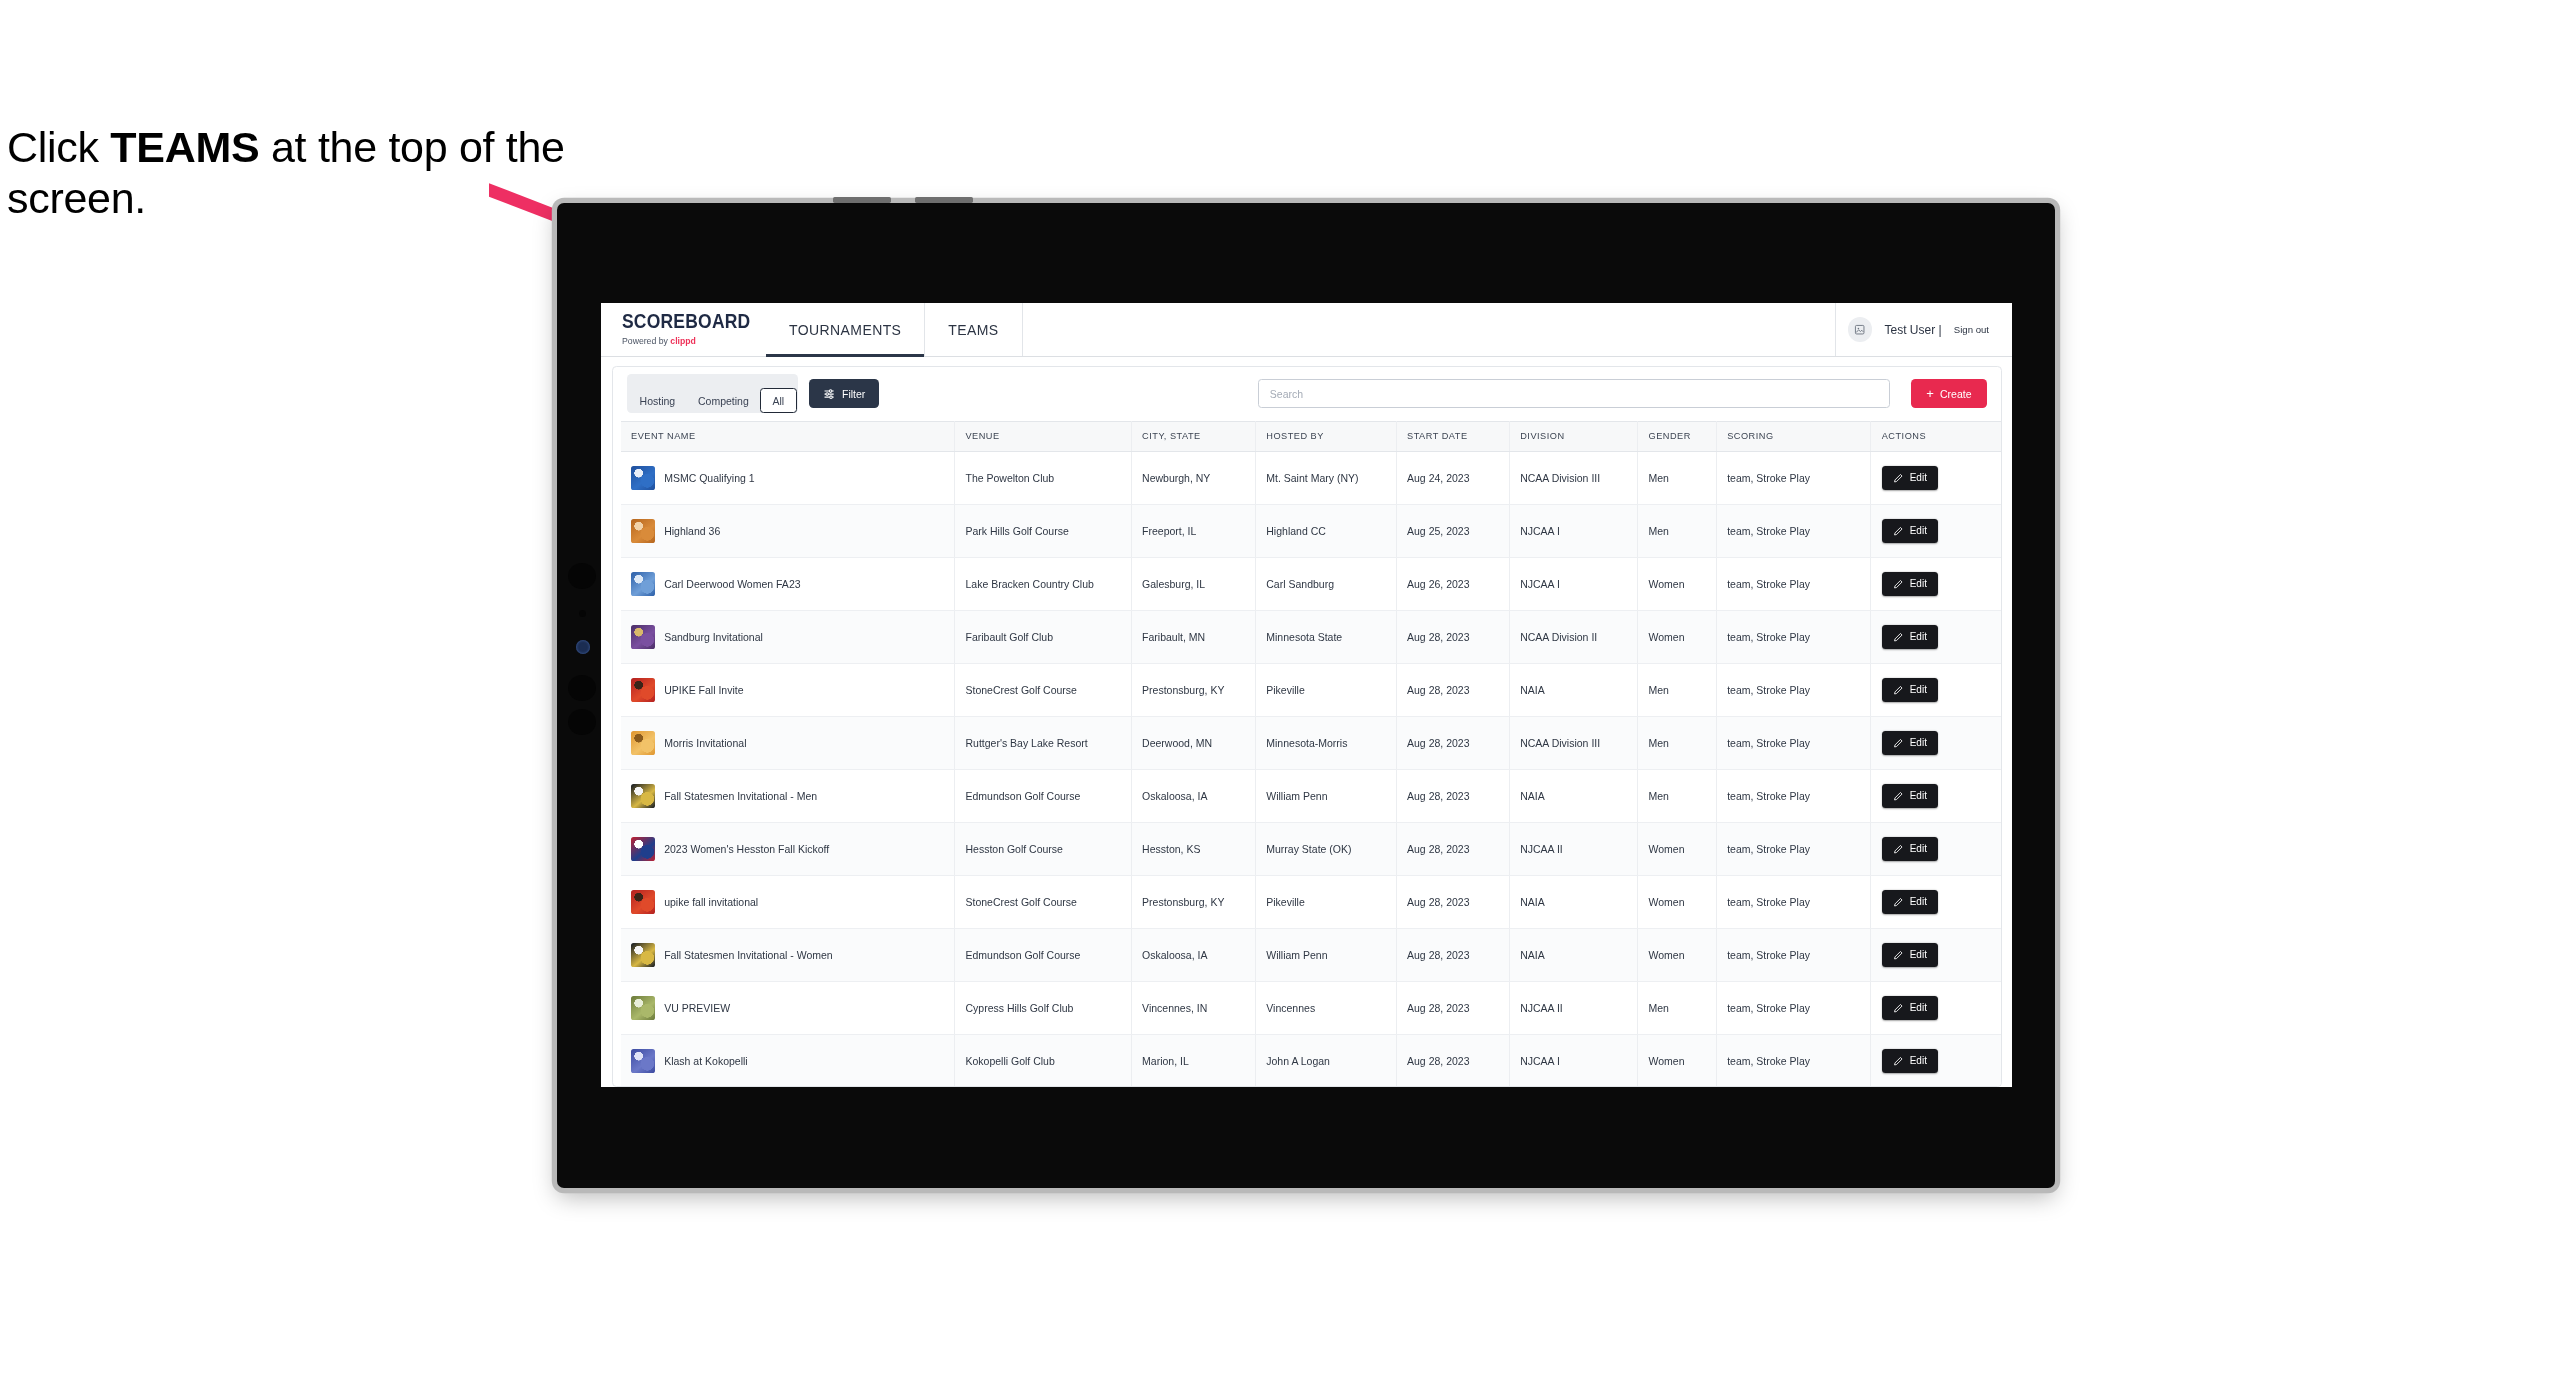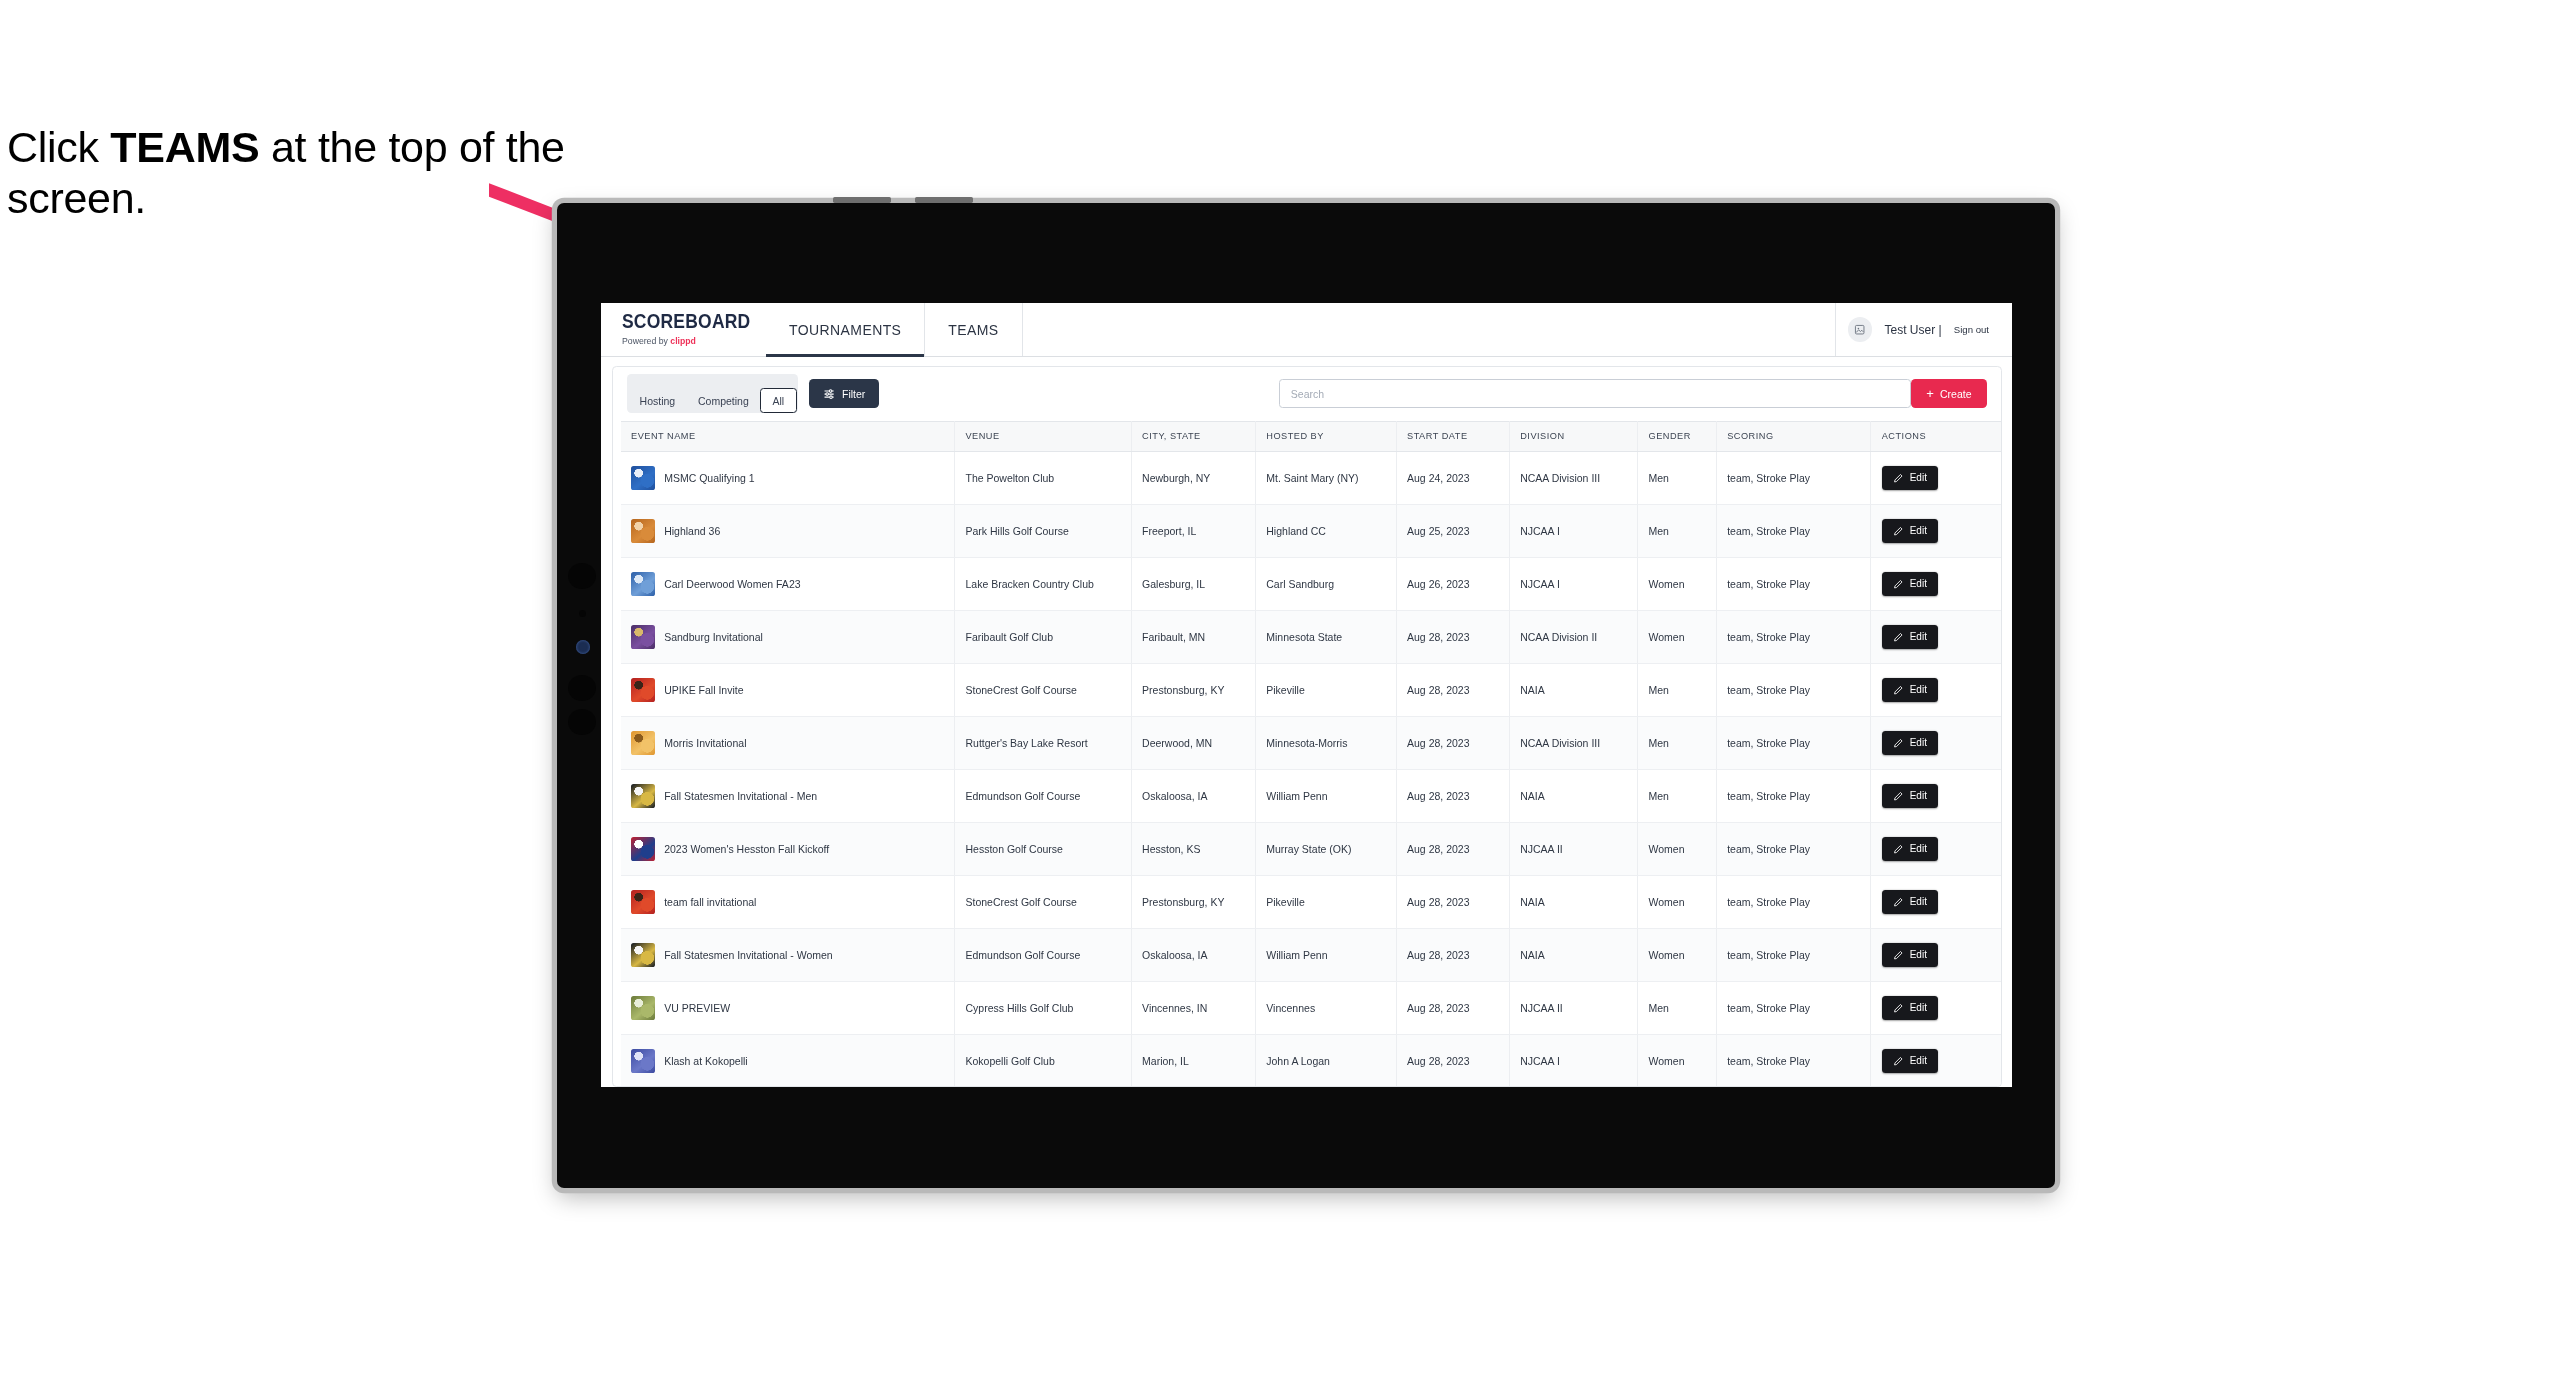--- a/index.html
+++ b/index.html
@@ -192,21 +192,21 @@
     height: 29px;
     padding: 0 14px;
     background: #2b3648;
     color: #ffffff;
     font-size: 10.5px;
     border-radius: 4.4px;
     cursor: pointer;
   }
   #search-wrap {
     margin-left: auto;
-    display: flex; align-items: flex-start; gap: 0;
+    display: flex; align-items: flex-start; gap: 21px;
   }
   #search-input {
     width: 632px;
     height: 29px;
     border: 0.9px solid #c9ced6;
     border-radius: 3.5px;
     padding: 0 10.5px;
     font-size: 10.5px;
     color: #2c3443;
     background: #ffffff;
@@ -573,21 +573,21 @@
                       <svg width="10.5" height="10.5" viewBox="0 0 16 16" fill="none" stroke="#ffffff" stroke-width="1.3">
                         <path d="M11.4 2.2 L13.8 4.6 L5.4 13 L2.4 13.6 L3 10.6 Z"></path>
                       </svg>
                       <span>Edit</span>
                     </span></td>
                 </tr>
                 <tr>
                   <td>
                     <div class="evt-cell">
                       <span class="logo" style="background: radial-gradient(circle at 32% 30%, rgb(58, 36, 24) 0px, rgb(58, 36, 24) 18%, transparent 19%), radial-gradient(circle at 68% 62%, rgb(224, 74, 42) 0px, rgb(224, 74, 42) 30%, transparent 31%), linear-gradient(140deg, rgb(179, 32, 32) 0%, rgb(224, 74, 42) 58%, rgb(179, 32, 32) 100%);"></span>
-                      <span>team fall invitational</span>
+                      <span>upike fall invitational</span>
                     </div>
                   </td>
                   <td>StoneCrest Golf Course</td>
                   <td>Prestonsburg, KY</td>
                   <td>Pikeville</td>
                   <td>Aug 28, 2023</td>
                   <td>NAIA</td>
                   <td>Women</td>
                   <td>team, Stroke Play</td>
                   <td><span class="edit-btn">

